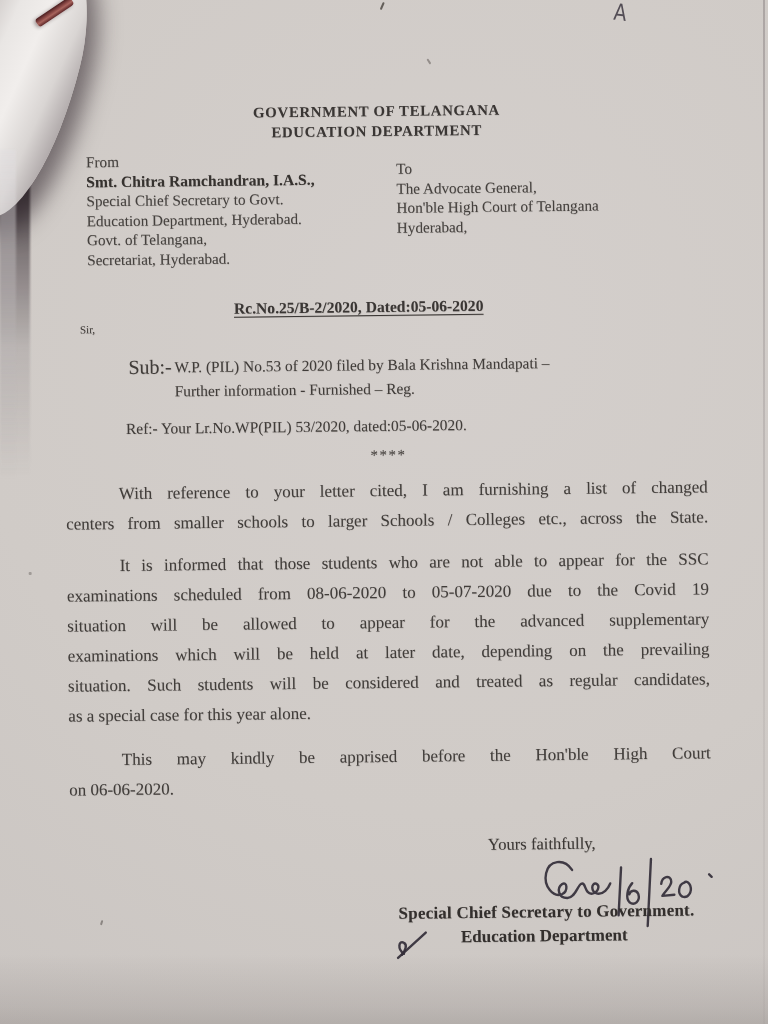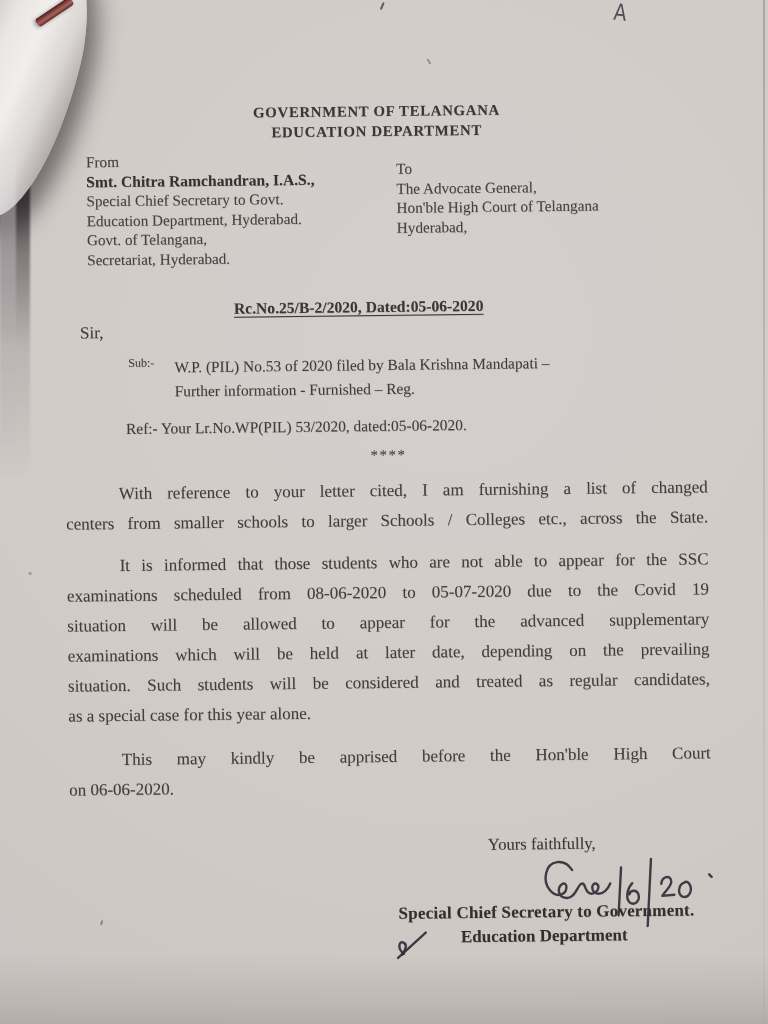--- a/index.html
+++ b/index.html
@@ -77,23 +77,23 @@
   .addr { font-size: 15.2px; line-height: 19.6px; color: #45413e; }
   .from-block { left: 90px; top: 149px; }
   .to-block   { left: 400px; top: 159px; }
   .addr .bold { font-weight: bold; color: #36322f; font-size: 15.6px; }
 
   .rc-line { left: 0; top: 298px; width: 722px; text-align: center;
     font-weight: bold; font-size: 15.6px; color: #3a3634;
     }
   .rc-line span { text-decoration: underline; text-underline-offset: 3px; text-decoration-thickness: 1.4px; }
 
-  .salutation { left: 82px; top: 320px; font-size: 17px; }
-
-  .sub-label { left: 130px; top: 353px; font-size: 12px; }
+  .salutation { left: 82px; top: 320px; font-size: 11px; }
+
+  .sub-label { left: 130px; top: 353px; font-size: 20px; }
   .sub-text  { left: 176px; top: 353px; width: 470px; font-size: 15.4px; line-height: 24px; }
   .ref-line  { left: 127px; top: 417px; font-size: 15.4px; }
 
   .separator { left: 0; top: 447px; width: 778px; text-align: center;
     font-size: 15px; letter-spacing: 1.5px; color: #4a4542; }
 
   .para { left: 66px; width: 642px; font-size: 17px; color: #413d3a; }
   .pline { height: 30px; line-height: 30px; text-align: justify; text-align-last: justify; overflow: hidden; }
   .pline.last { text-align-last: left; }
   .pline.indent { padding-left: 53px; }

